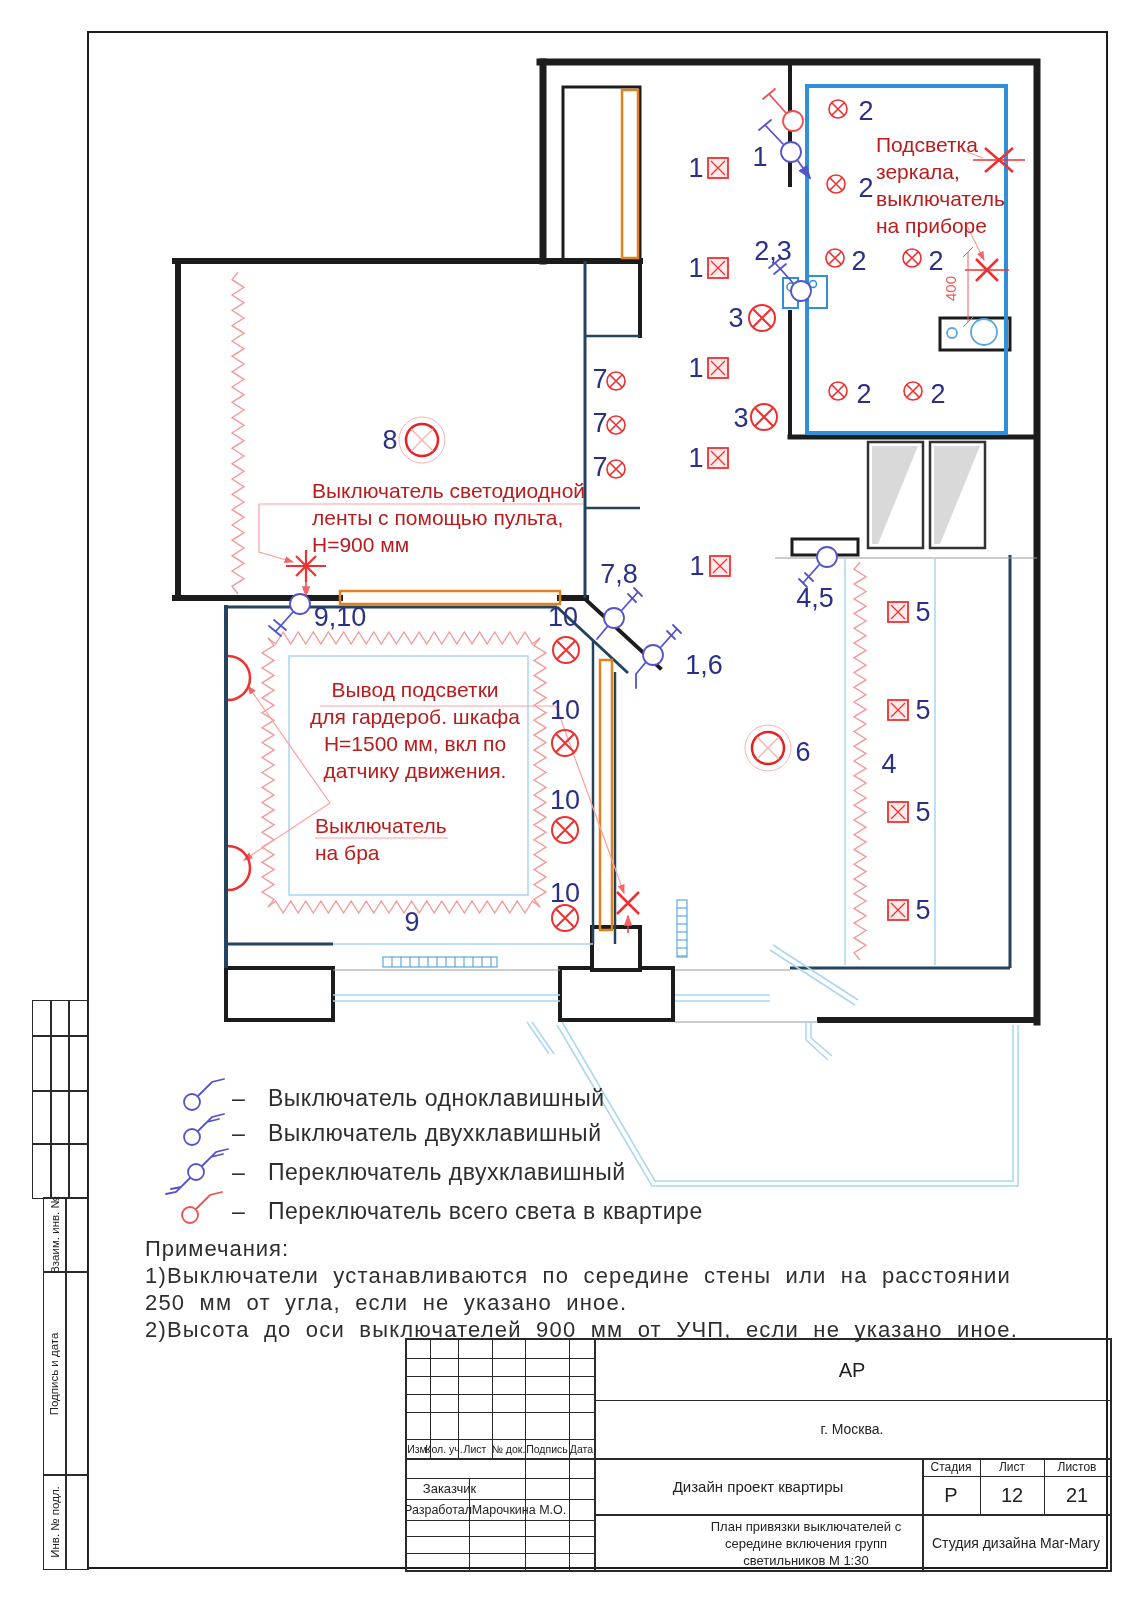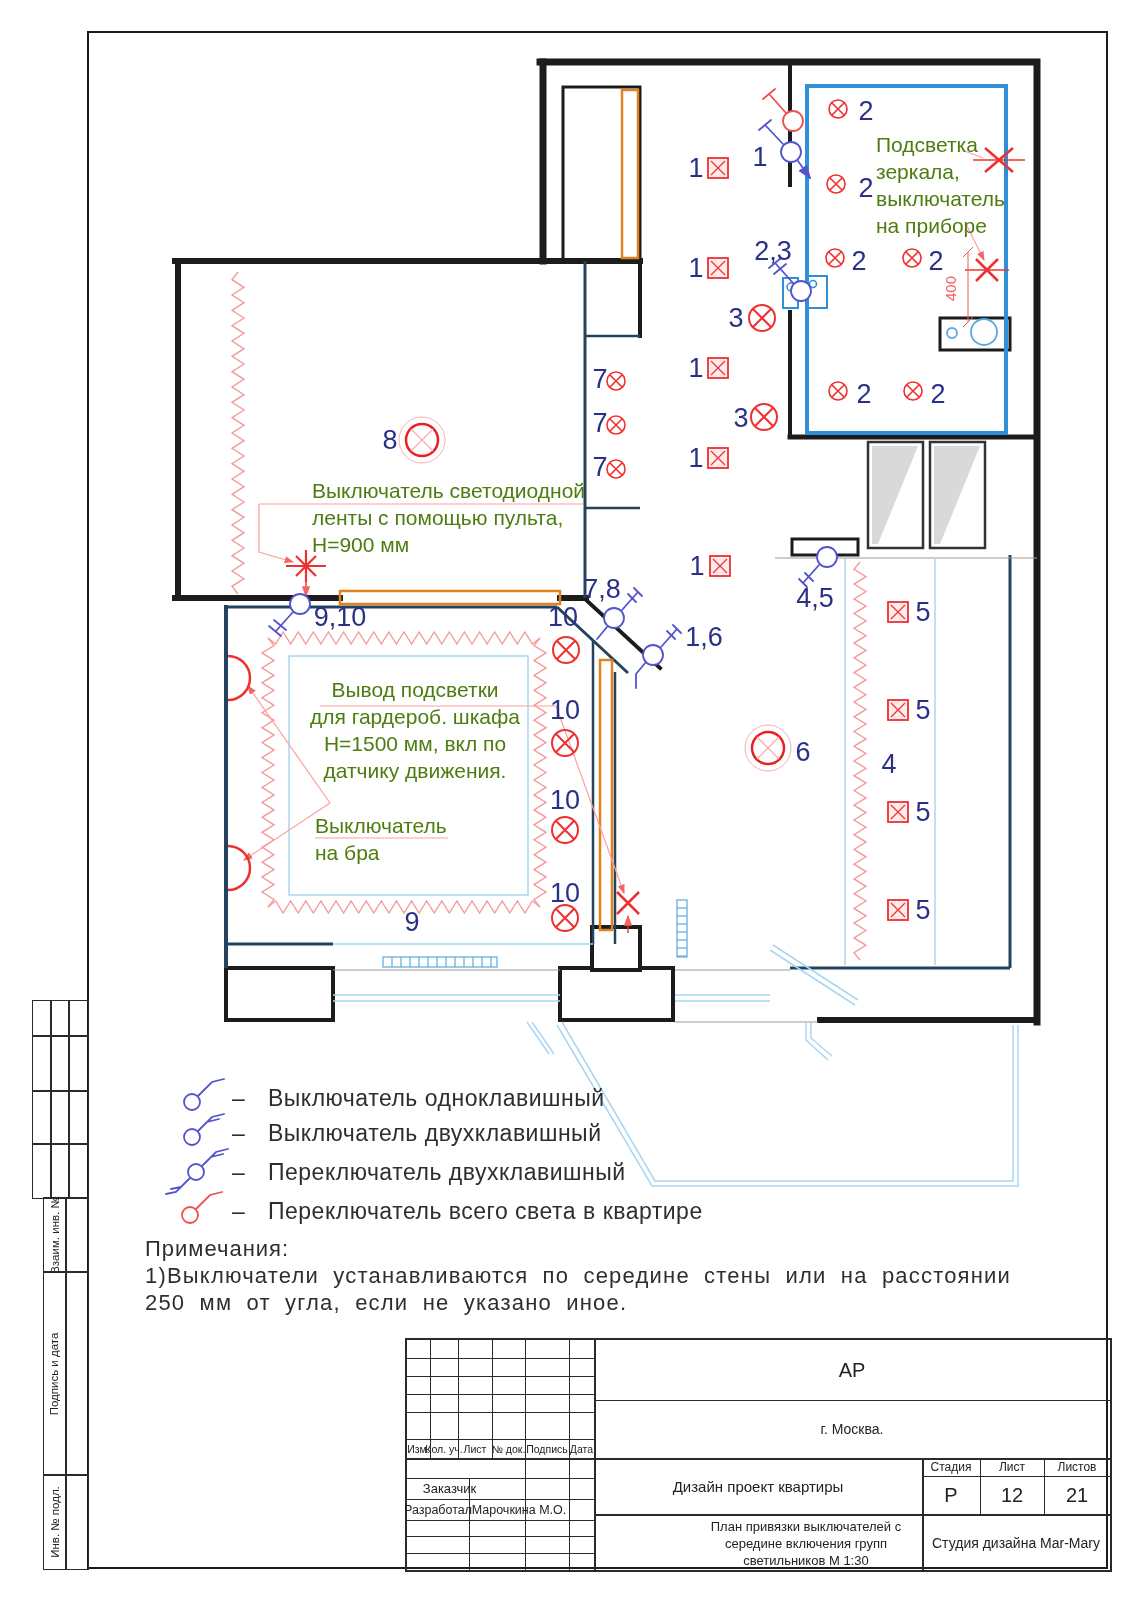--- a/index.html
+++ b/index.html
@@ -4,21 +4,21 @@
 <style>
   html,body{margin:0;padding:0;background:#fff;}
   #sheet{position:relative;width:1140px;height:1600px;background:#fff;overflow:hidden;
          font-family:"Liberation Sans","DejaVu Sans",sans-serif;}
   .abs{position:absolute;}
   .frame{position:absolute;left:87px;top:31px;width:1017px;height:1534px;border:2px solid #1c1c1c;}
   
   .plan-label{position:absolute;transform:translate(-50%,-50%);color:#2b3087;font-size:27px;
               white-space:nowrap;line-height:1;}
   
-  .rnote{position:absolute;color:#4d7c0f;font-size:21px;line-height:27px;white-space:nowrap;}
+  .rnote{position:absolute;color:#b91c1c;font-size:21px;line-height:27px;white-space:nowrap;}
   .rnote.center{text-align:center;}
   .dim400{position:absolute;color:#f25b5b;font-size:15px;transform:rotate(-90deg);transform-origin:center;}
   
   .lg-head{position:absolute;left:172px;top:1046px;font-size:24px;color:#2e2e2e;letter-spacing:1px;}
   .lg-row{position:absolute;left:232px;font-size:23px;color:#2e2e2e;white-space:nowrap;letter-spacing:0.5px;}
   .lg-row .dash{display:inline-block;width:36px;}
   
   .nt{position:absolute;left:145px;color:#2e2e2e;font-size:22px;white-space:nowrap;letter-spacing:1.2px;word-spacing:7px;}
   
   .tb{position:absolute;left:405px;top:1338px;width:703px;height:230px;border:2px solid #2a2a2a;}
@@ -319,28 +319,28 @@
       <span class="plan-label" style="left: 696px; top: 268px;">1</span>
       <span class="plan-label" style="left: 696px; top: 368px;">1</span>
       <span class="plan-label" style="left: 696px; top: 458px;">1</span>
       <span class="plan-label" style="left: 697px; top: 566px;">1</span>
       <span class="plan-label" style="left: 736px; top: 318px;">3</span>
       <span class="plan-label" style="left: 741px; top: 418px;">3</span>
       <span class="plan-label" style="left: 600px; top: 379px;">7</span>
       <span class="plan-label" style="left: 600px; top: 423px;">7</span>
       <span class="plan-label" style="left: 600px; top: 467px;">7</span>
       <span class="plan-label" style="left: 390px; top: 440px;">8</span>
-      <span class="plan-label" style="left: 602px; top: 574px; margin-top: 15px;">7,8</span>
+      <span class="plan-label" style="left: 619px; top: 574px;">7,8</span>
       <span class="plan-label" style="left: 340px; top: 617px;">9,10</span>
       <span class="plan-label" style="left: 563px; top: 617px;">10</span>
       <span class="plan-label" style="left: 565px; top: 710px;">10</span>
       <span class="plan-label" style="left: 565px; top: 800px;">10</span>
       <span class="plan-label" style="left: 565px; top: 893px;">10</span>
       <span class="plan-label" style="left: 412px; top: 922px;">9</span>
-      <span class="plan-label" style="left: 704px; top: 637px;">1,6</span>
+      <span class="plan-label" style="left: 704px; top: 665px;">1,6</span>
       <span class="plan-label" style="left: 815px; top: 598px;">4,5</span>
       <span class="plan-label" style="left: 803px; top: 752px;">6</span>
       <span class="plan-label" style="left: 889px; top: 764px;">4</span>
       <span class="plan-label" style="left: 923px; top: 612px;">5</span>
       <span class="plan-label" style="left: 923px; top: 710px;">5</span>
       <span class="plan-label" style="left: 923px; top: 812px;">5</span>
       <span class="plan-label" style="left: 923px; top: 910px;">5</span>
     </div>
 
   <div class="rnote" style="left:876px;top:131px;">
@@ -371,20 +371,21 @@
   <div class="lg-row" style="top:1120px;">
     <span class="dash">–</span><span>Выключатель двухклавишный</span></div>
   <div class="lg-row" style="top:1159px;">
     <span class="dash">–</span><span>Переключатель двухклавишный</span></div>
   <div class="lg-row" style="top:1198px;">
     <span class="dash">–</span><span>Переключатель всего света в квартире</span></div>
 
   <div class="nt" style="top:1236px;letter-spacing:1px;word-spacing:0;">Примечания:</div>
   <div class="nt" style="top:1263px;">1)Выключатели устанавливаются по середине стены или на расстоянии</div>
   <div class="nt" style="top:1290px;">250 мм от угла,  если не указано иное.</div>
+  <div class="nt" style="top:1317px;">2)Высота до оси выключателей 900 мм от УЧП,  если не указано иное.</div>
 
   <div>
     <div class="abs" style="left:32px;top:1000px;width:55px;height:197px;border:1.5px solid #2a2a2a;">
       <div class="tl" style="left:17px;top:0;width:1.5px;height:197px;"></div>
       <div class="tl" style="left:35px;top:0;width:1.5px;height:197px;"></div>
       <div class="tl" style="left:0;top:34px;width:55px;height:1.5px;"></div>
       <div class="tl" style="left:0;top:89px;width:55px;height:1.5px;"></div>
       <div class="tl" style="left:0;top:142px;width:55px;height:1.5px;"></div>
     </div>
     <div class="vcell" style="left:43px;top:1197px;width:44px;height:74px;">

